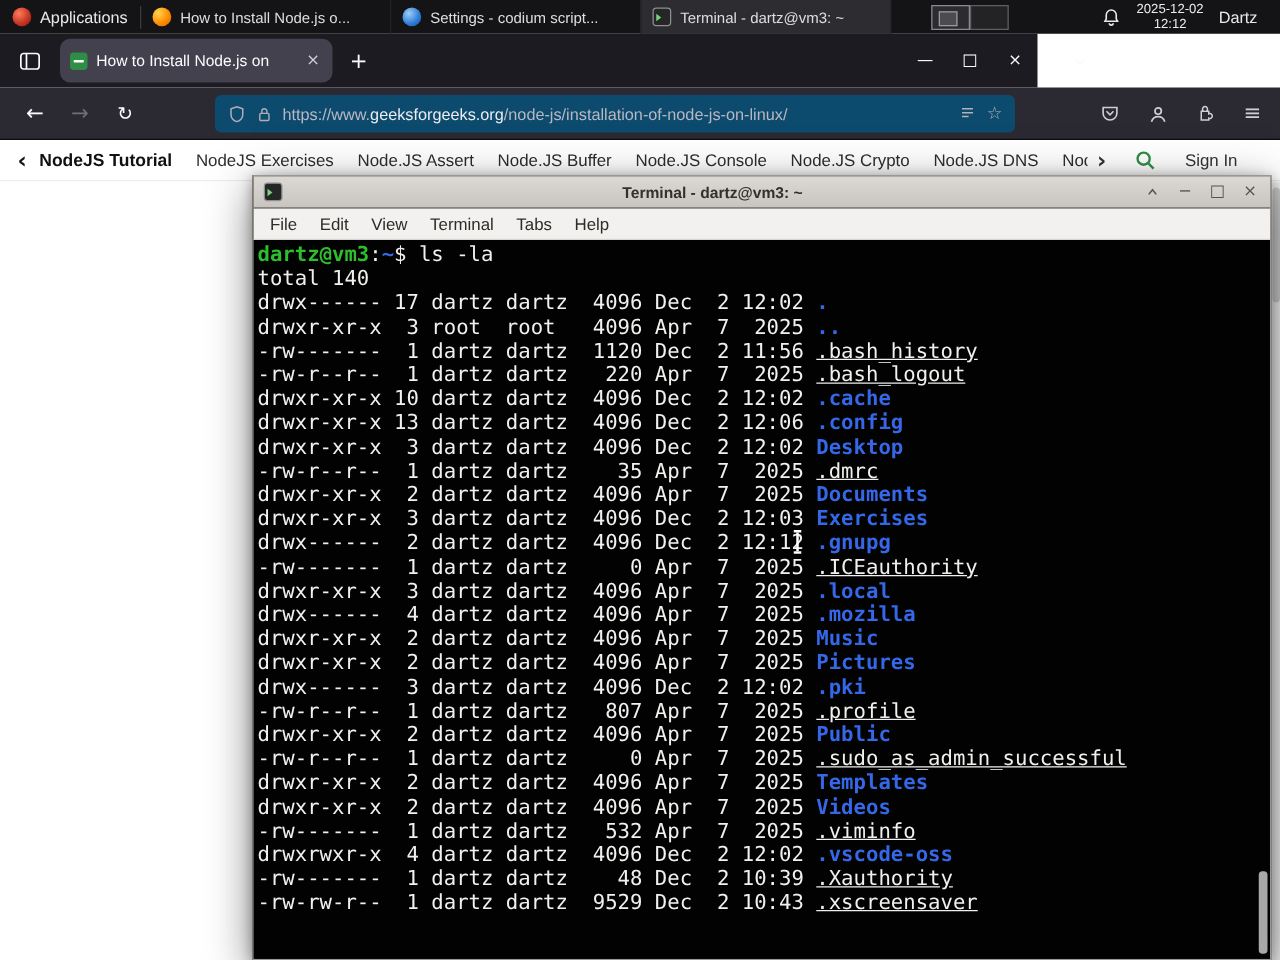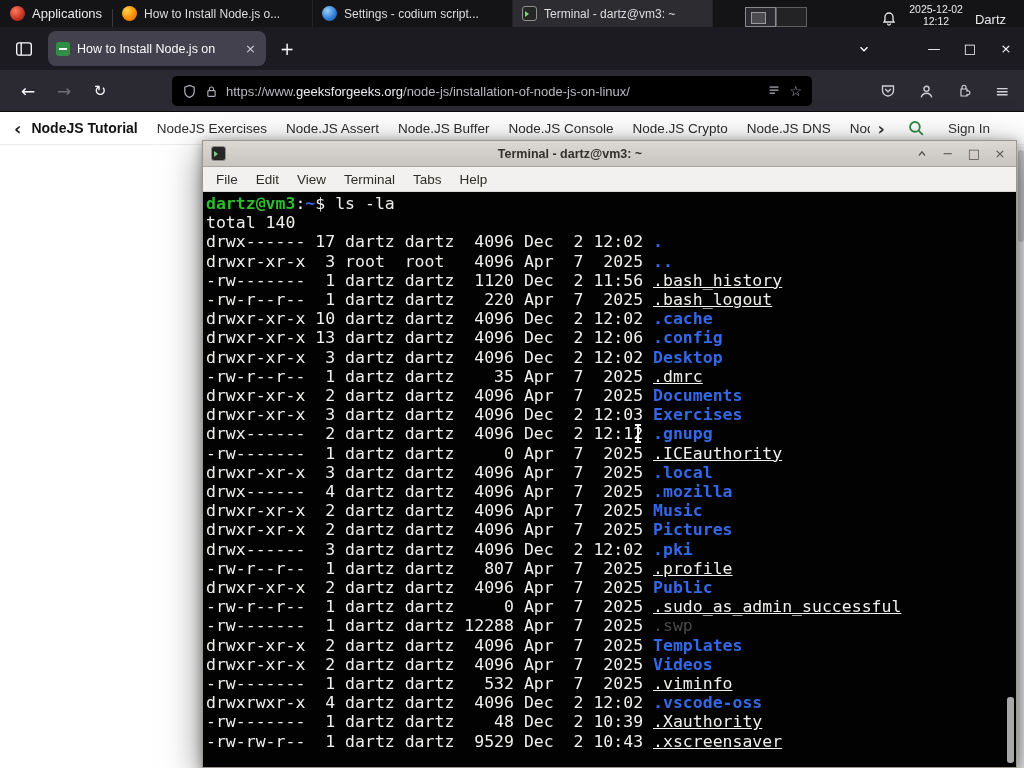--- a/index.html
+++ b/index.html
@@ -2,21 +2,21 @@
 <html><head>
 <meta charset="utf-8">
 <style>
   html,body{margin:0;padding:0;}
   body{width:1024px;height:768px;overflow:hidden;font-family:"Liberation Sans",sans-serif;background:#fff;}
   .screen{position:relative;width:1024px;height:768px;overflow:hidden;}
   .uico{font-family:"DejaVu Sans",sans-serif;}
 
   
   .panel{position:absolute;top:0;left:0;width:1024px;height:27px;background:#141416;color:#e9e9e9;
-         display:flex;align-items:flex-end;z-index:10;}
+         display:flex;align-items:center;z-index:10;}
   .apps-btn{display:flex;align-items:center;gap:7px;padding:0 10px;height:100%;cursor:default;}
   .apps-icon{width:15px;height:15px;border-radius:50%;background:radial-gradient(circle at 35% 32%,#ff7a5c,#c03020 62%,#8e1d12);}
   .apps-label{font-size:13px;}
   .p-sep{width:1px;height:18px;background:#3a3a3c;}
   .task-btn{display:flex;align-items:center;gap:7px;height:100%;padding:0 9px;width:181px;overflow:hidden;
             border-right:1px solid #232325;}
   .task-btn.active{background:#2d2d31;}
   .task-label{font-size:12px;color:#dedede;white-space:nowrap;overflow:hidden;}
   .ticon{flex:0 0 auto;width:15px;height:15px;border-radius:50%;}
   .ticon.ff{background:radial-gradient(circle at 32% 30%,#ffd54d,#ff8a00 58%,#e25d00);}
@@ -26,39 +26,39 @@
   .p-spacer{flex:1;}
   .pager{display:flex;margin-right:74px;}
   .ws{width:31px;height:20px;border:1px solid #5f5f62;background:#232326;box-sizing:border-box;position:relative;}
   .ws.active{border-color:#8a8a8e;background:#2c2c30;}
   .ws.active::before{content:"";position:absolute;left:5px;top:4px;width:13px;height:10px;background:#4b4b50;border:1px solid #9a9a9e;}
   .bell{margin-right:12px;display:flex;align-items:center;}
   .clock{font-size:10.5px;line-height:11.5px;text-align:center;margin-right:12px;color:#ececec;}
   .panel-user{font-size:13px;padding-right:18px;}
 
   
-  .tabbar{position:absolute;top:27px;left:0;width:1024px;height:43px;background:#1c1b22;z-index:3;}
+  .tabbar{position:absolute;top:27px;left:0;width:830px;height:43px;background:#1c1b22;z-index:3;}
   .fxview{position:absolute;left:10px;top:8px;width:28px;height:28px;border-radius:4px;display:flex;align-items:center;justify-content:center;}
   .tab{position:absolute;left:48px;top:4px;width:218px;height:35px;background:#42414d;border-radius:8px;
        display:flex;align-items:center;padding:0 8px;box-sizing:border-box;gap:7px;}
   .favicon{width:14px;height:14px;border-radius:3px;background:#2f8d46;position:relative;flex:0 0 auto;}
   .favicon::after{content:"";position:absolute;left:3px;top:6px;width:8px;height:2px;background:#fff;}
   .tab-title{flex:1;font-size:12.5px;color:#fbfbfe;white-space:nowrap;overflow:hidden;}
   .tab-close{font-size:13px;color:#cfcfd8;padding:0 2px;}
   .newtab{position:absolute;left:274px;top:9px;width:26px;height:26px;border-radius:4px;color:#fbfbfe;
           font-size:17px;display:flex;align-items:center;justify-content:center;}
   .alltabs{position:absolute;left:852px;top:10px;width:24px;height:24px;display:flex;align-items:center;justify-content:center;}
   .winctl{position:absolute;right:0;top:0;height:43px;display:flex;align-items:center;}
   .winctl span{width:36px;text-align:center;color:#fbfbfe;font-size:13px;}
 
   .navbar{position:absolute;top:70px;left:0;width:1024px;height:42px;background:#2b2a33;z-index:3;border-bottom:1px solid #0c0c0d;box-sizing:border-box;}
   .navbtn{position:absolute;top:5px;width:32px;height:32px;display:flex;align-items:center;justify-content:center;
           font-size:17px;color:#fbfbfe;border-radius:4px;}
   .navbtn.disabled{color:#6f6e79;}
-  .urlbar{position:absolute;left:172px;top:6px;width:640px;height:30px;background:#000000;border-radius:5px;
+  .urlbar{position:absolute;left:172px;top:6px;width:640px;height:30px;background:#0c4a6e;border-radius:5px;
           display:flex;align-items:center;padding:0 10px;box-sizing:border-box;gap:8px;}
   .url-text{flex:1;font-size:13px;white-space:nowrap;overflow:hidden;color:#b9b8c1;}
   .url-text .dom{color:#ececf1;}
   .urlbar .star{font-size:14px;color:#b3b2bc;}
   .navicons{position:absolute;right:6px;top:5px;height:32px;display:flex;align-items:center;gap:6px;}
   .navicons .nib{width:32px;height:32px;display:flex;align-items:center;justify-content:center;color:#d0cfd6;border-radius:4px;}
   .navicons .menu-glyph{font-size:17px;}
 
   
   .page{position:absolute;top:112px;left:0;width:1024px;height:656px;background:#ffffff;z-index:1;}
@@ -281,21 +281,20 @@
           <div class="tline"><span>drwx------  2 dartz dartz  4096 Dec  2 12:12 </span><span class="n-d">.gnupg</span></div>
           <div class="tline"><span>-rw-------  1 dartz dartz     0 Apr  7  2025 </span><span class="n-f">.ICEauthority</span></div>
           <div class="tline"><span>drwxr-xr-x  3 dartz dartz  4096 Apr  7  2025 </span><span class="n-d">.local</span></div>
           <div class="tline"><span>drwx------  4 dartz dartz  4096 Apr  7  2025 </span><span class="n-d">.mozilla</span></div>
           <div class="tline"><span>drwxr-xr-x  2 dartz dartz  4096 Apr  7  2025 </span><span class="n-d">Music</span></div>
           <div class="tline"><span>drwxr-xr-x  2 dartz dartz  4096 Apr  7  2025 </span><span class="n-d">Pictures</span></div>
           <div class="tline"><span>drwx------  3 dartz dartz  4096 Dec  2 12:02 </span><span class="n-d">.pki</span></div>
           <div class="tline"><span>-rw-r--r--  1 dartz dartz   807 Apr  7  2025 </span><span class="n-f">.profile</span></div>
           <div class="tline"><span>drwxr-xr-x  2 dartz dartz  4096 Apr  7  2025 </span><span class="n-d">Public</span></div>
           <div class="tline"><span>-rw-r--r--  1 dartz dartz     0 Apr  7  2025 </span><span class="n-f">.sudo_as_admin_successful</span></div>
-          <div class="tline"><span>-rw-------  1 dartz dartz 12288 Apr  7  2025 </span><span class="n-x">.swp</span></div>
           <div class="tline"><span>drwxr-xr-x  2 dartz dartz  4096 Apr  7  2025 </span><span class="n-d">Templates</span></div>
           <div class="tline"><span>drwxr-xr-x  2 dartz dartz  4096 Apr  7  2025 </span><span class="n-d">Videos</span></div>
           <div class="tline"><span>-rw-------  1 dartz dartz   532 Apr  7  2025 </span><span class="n-f">.viminfo</span></div>
           <div class="tline"><span>drwxrwxr-x  4 dartz dartz  4096 Dec  2 12:02 </span><span class="n-d">.vscode-oss</span></div>
           <div class="tline"><span>-rw-------  1 dartz dartz    48 Dec  2 10:39 </span><span class="n-f">.Xauthority</span></div>
           <div class="tline"><span>-rw-rw-r--  1 dartz dartz  9529 Dec  2 10:43 </span><span class="n-f">.xscreensaver</span></div>
         </div>
       <div class="ibeam"></div>
       <div class="term-scroll">
         <div class="thumb"></div>

